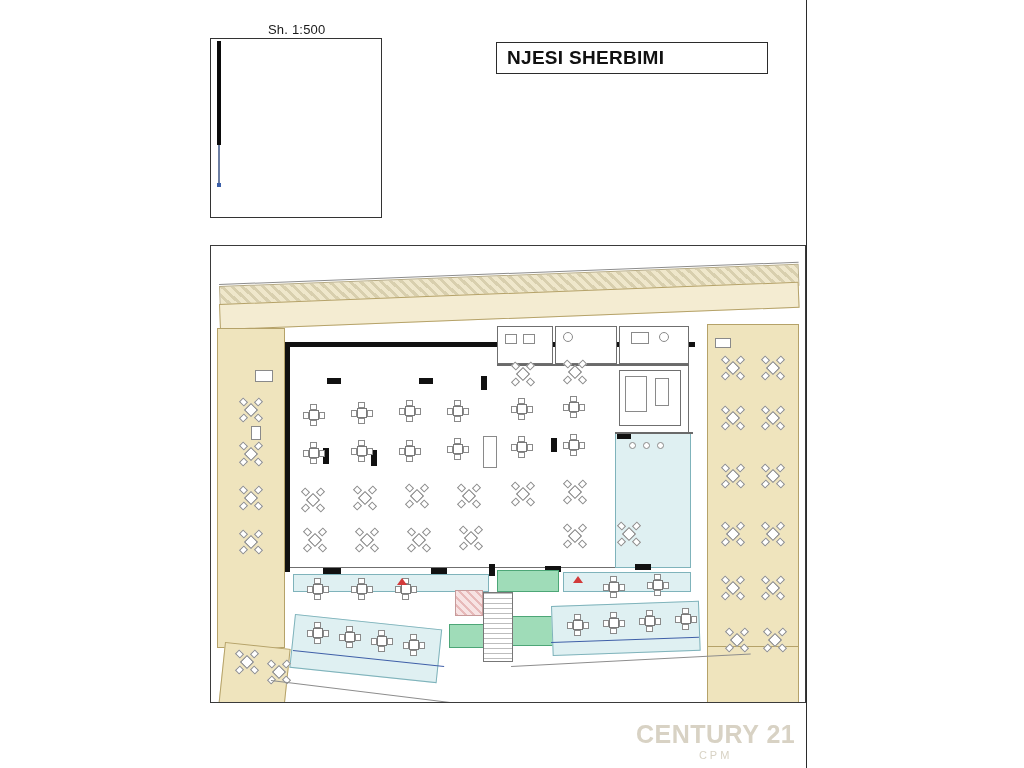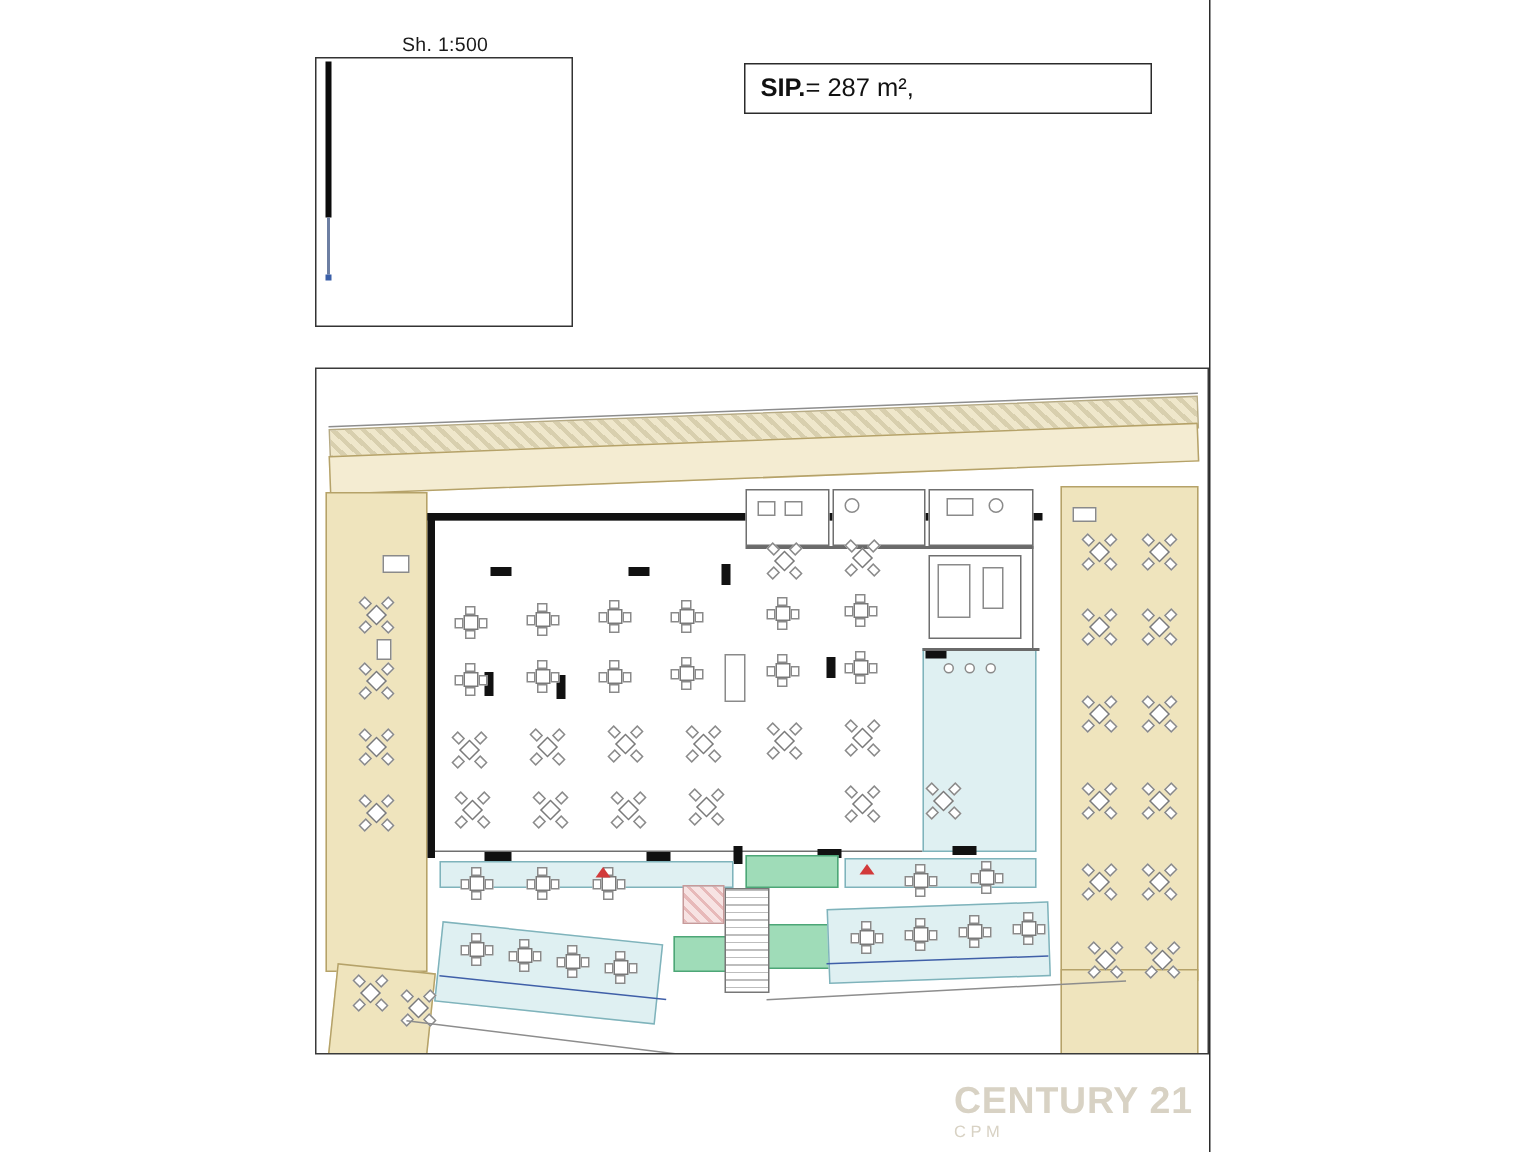--- a/index.html
+++ b/index.html
@@ -248,21 +248,21 @@
     border-left: 5px solid transparent;
     border-right: 5px solid transparent;
     border-bottom: 7px solid #d23a3a;
   }
 
   
   .watermark {
     position: absolute;
     left: 636px;
     top: 722px;
-    text-align: left;
+    text-align: center;
     color: #d8d2c4;
     user-select: none;
   }
   .wm-main {
     font-size: 25px;
     font-weight: bold;
     letter-spacing: 0.5px;
     line-height: 1;
     white-space: nowrap;
   }
@@ -281,22 +281,22 @@
 
   <div class="scale-label">Sh. 1:500</div>
 
   <div class="keyplan">
     <div class="keyplan-bar"></div>
     <div class="keyplan-tail"></div>
     <div class="keyplan-tail2"></div>
   </div>
 
   <div class="titleblock">
-    <div class="tb-row">
-      <span class="tb-text"><b>SIP.</b><span>= 287 m²,</span></span>
+    <div class="tb-row first">
+      <span class="tb-title">NJESI SHERBIMI</span>
     </div>
   </div>
 
   <div class="drawing-frame">
     <div class="drawing-inner">
 
       <div class="hatch-road" style="left:8px; top:40px; width:580px; height:22px; transform: rotate(-2.2deg); transform-origin: left top;"></div>
       <div class="bld-fill lite" style="left:8px; top:58px; width:580px; height:26px; transform: rotate(-2.2deg); transform-origin: left top;"></div>
       <div class="thin-line" style="left:8px; top:38px; width:580px; transform: rotate(-2.2deg); transform-origin: left top;"></div>
 

